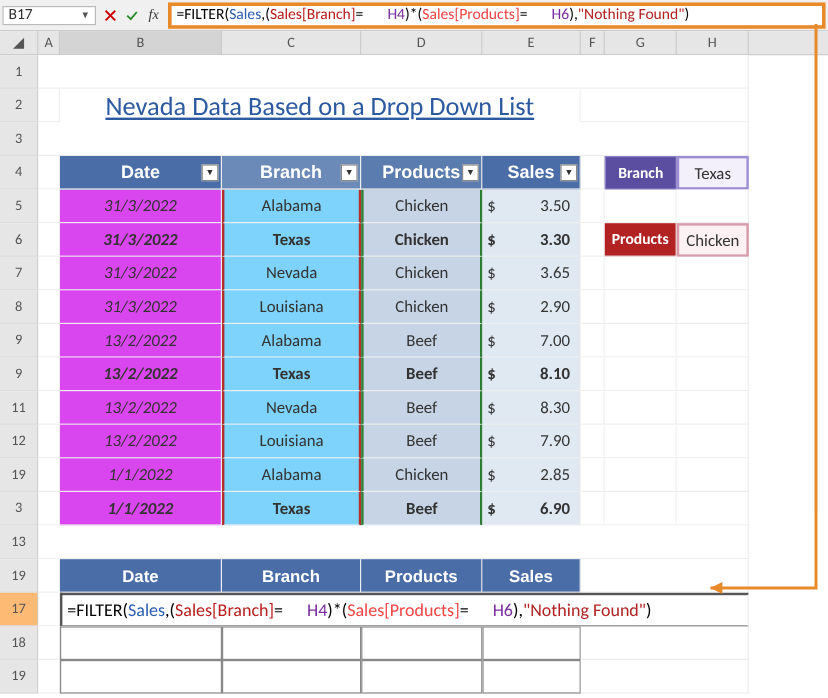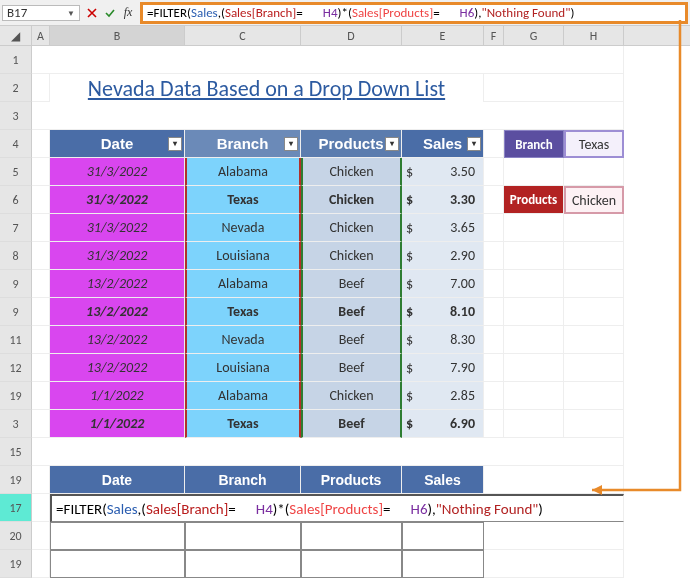--- a/index.html
+++ b/index.html
@@ -85,21 +85,21 @@
   .rowlabel {
     background: #e6e6e6;
     border-right: 1px solid #ccc;
     border-bottom: 1px solid #ddd;
     font-size: 12px;
     color: #555;
     display: flex;
     align-items: center;
     justify-content: center;
   }
-  .rowlabel.sel { background: #5eead4; }
+  .rowlabel.sel { background: #fdba74; }
   .cell {
     border-right: 1px solid #eee;
     border-bottom: 1px solid #eee;
     display: flex;
     align-items: center;
     justify-content: center;
     font-size: 14px;
     background: #fff;
     padding: 0 4px;
     overflow: visible;
@@ -357,21 +357,21 @@
     <div class="cell"></div>
     <div class="rowlabel">3</div>
     <div class="cell"></div>
     <div class="cell row-odd tbl-bot d-date bold">1/1/2022</div>
     <div class="cell row-odd tbl-bot d-branch bold">Texas</div>
     <div class="cell row-odd tbl-bot d-products bold">Beef</div>
     <div class="cell row-odd tbl-bot d-sales bold"><span class="dollar">$</span>6.90</div>
     <div class="cell"></div>
     <div class="cell"></div>
     <div class="cell"></div>
-    <div class="rowlabel">15</div>
+    <div class="rowlabel">13</div>
     <div class="cell" style="grid-column: span 8;"></div>
     <div class="rowlabel">19</div>
     <div class="cell"></div>
     <div class="cell out-head">Date</div>
     <div class="cell out-head">Branch</div>
     <div class="cell out-head">Products</div>
     <div class="cell out-head">Sales</div>
     <div class="cell" style="grid-column: span 3;"></div>
     <div class="rowlabel sel">17</div>
     <div class="cell"></div>
@@ -389,21 +389,21 @@
       <span class="tok-fn">*</span>
       <span class="tok-fn">(</span>
       <span class="tok-teal">Sales[Products]</span>
       <span class="tok-fn">=</span>
       <span class="tok-purple">H6</span>
       <span class="tok-fn">)</span>
       <span class="tok-fn">,</span>
       <span class="tok-str">"Nothing Found"</span>
       <span class="tok-fn">)</span>
     </div>
-    <div class="rowlabel">20</div>
+    <div class="rowlabel">18</div>
     <div class="cell"></div>
     <div class="cell out-cell"></div>
     <div class="cell out-cell"></div>
     <div class="cell out-cell"></div>
     <div class="cell out-cell"></div>
     <div class="cell" style="grid-column: span 3;"></div>
     <div class="rowlabel">19</div>
     <div class="cell"></div>
     <div class="cell out-cell"></div>
     <div class="cell out-cell"></div>

